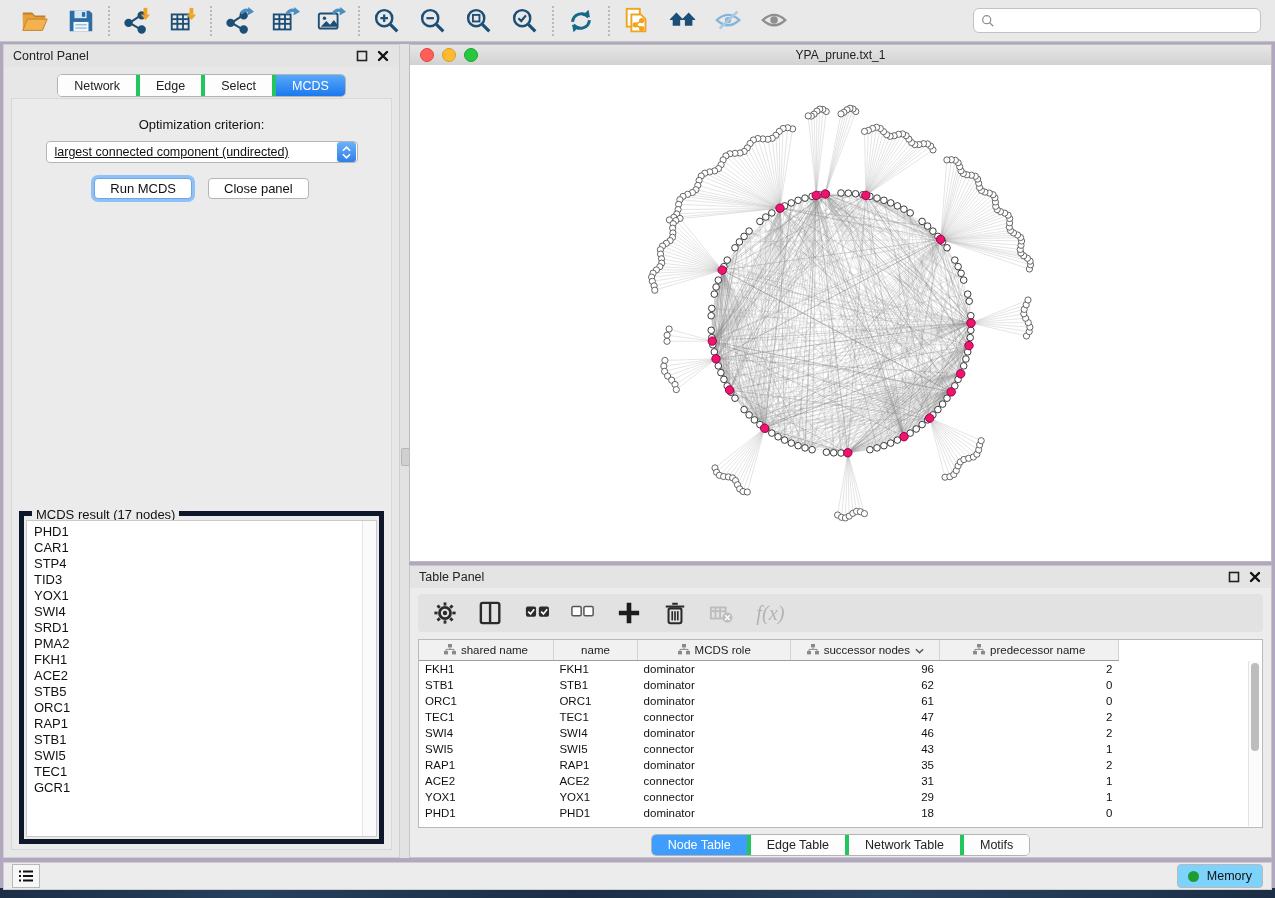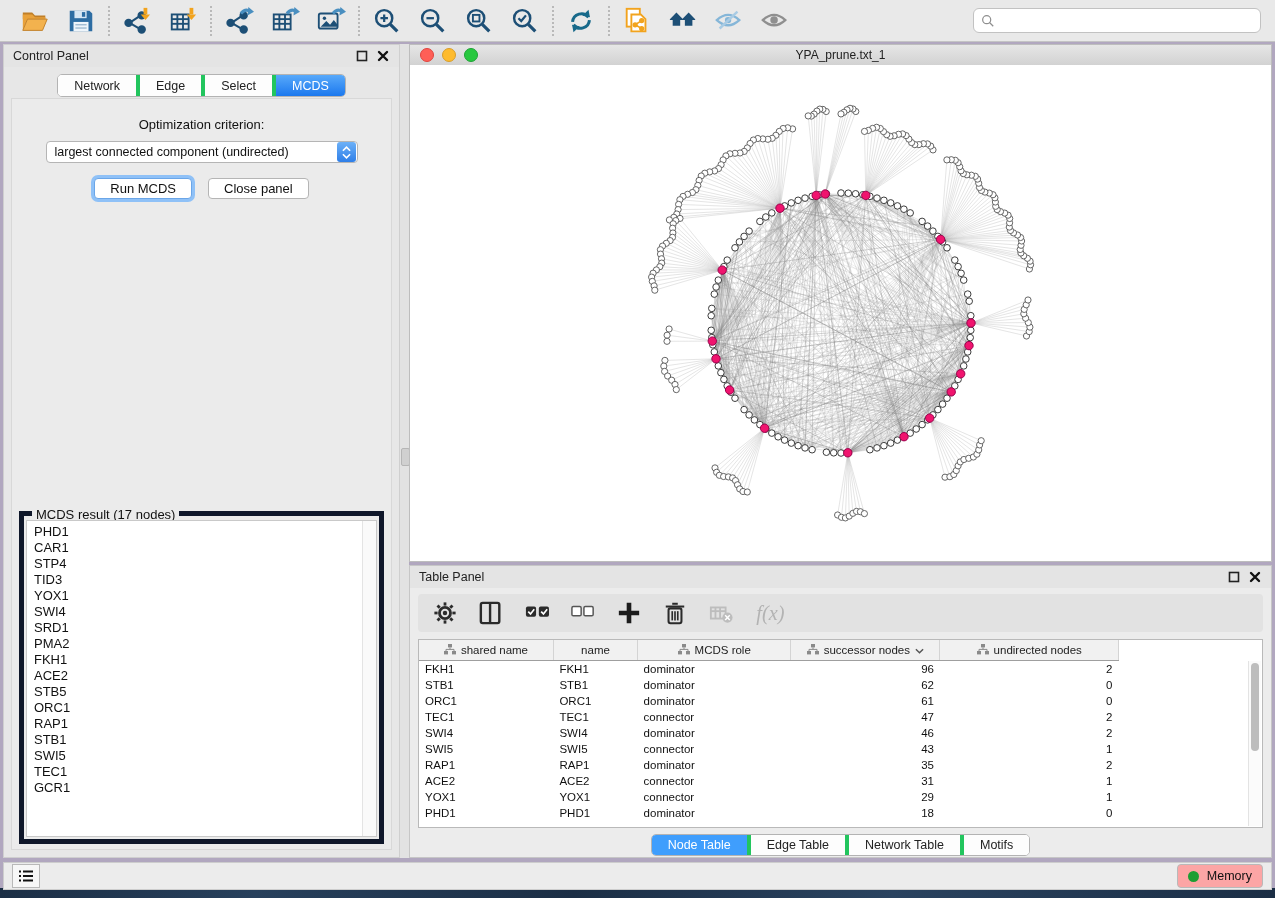--- a/index.html
+++ b/index.html
@@ -29,21 +29,21 @@
   .cp-tabs{display:flex;justify-content:center;margin-top:7px;}
   .seg{display:flex;border:1px solid #b3b3b3;border-radius:5px;overflow:hidden;background:#fff;}
   .seg .tab{height:21px;display:flex;align-items:center;justify-content:center;font-size:12.5px;color:#222;
     background:#fdfdfd;border-right:4px solid #22c55e;padding:0 16px;}
   .seg .tab:last-child{border-right:none;}
   .seg .tab.active{background:linear-gradient(#58a9fa,#1b78ee);color:#fff;}
   .cp-body{position:absolute;left:7px;right:7px;top:53px;bottom:7px;background:#ebebeb;
     border:1px solid #d8d8d8;box-sizing:border-box;}
   .opt-label{text-align:center;margin-top:18px;font-size:13px;color:#111;}
   .dropdown{margin:9px auto 0;width:312px;height:22px;background:#fff;border:1px solid #b5b5b5;border-radius:4px;
-    display:flex;align-items:center;font-size:12.5px;color:#111;box-sizing:border-box;}
+    display:flex;align-items:center;font-size:12.5px;color:#111;box-sizing:border-box;text-decoration:underline;}
   .dropdown .dtext{flex:1;padding-left:8px;white-space:nowrap;overflow:hidden;}
   .dropdown .stepper{width:19px;height:20px;border-radius:3px;background:linear-gradient(#6cb1f8,#2f7fe8);
     margin:1px;display:flex;flex-direction:column;align-items:center;justify-content:center;gap:1px;}
   .btn-row{display:flex;justify-content:center;gap:16px;margin-top:15px;}
   .mac-btn{height:21px;background:#fff;border:1px solid #b5b5b5;border-radius:4px;font-size:13px;color:#111;
     display:flex;align-items:center;justify-content:center;padding:0 15px;font-family:"Liberation Sans",sans-serif;}
   .mac-btn.focus{box-shadow:0 0 0 3px #8fc1f7;border-color:#6ba6e8;}
   .groupbox{position:absolute;left:7px;right:7px;top:412px;bottom:5px;border:5px solid #0f172a;}
   .groupbox .legend{position:absolute;top:-9px;left:8px;background:#ebebeb;padding:0 4px;font-size:13px;color:#111;}
   .listbox{position:absolute;left:2px;right:2px;top:4px;bottom:2px;background:#fff;border:1px solid #c9c9c9;
@@ -79,21 +79,21 @@
   td.num{text-align:right;padding-right:14px;}
   .tscroll{position:absolute;right:1px;top:21px;bottom:1px;width:12px;background:#fbfbfb;border-left:1px solid #e3e3e3;}
   .tscroll .thumb{position:absolute;top:2px;left:2px;width:8px;height:88px;background:#bdbdbd;border-radius:4px;}
   .tp-tabs{position:absolute;left:0;right:0;top:268px;display:flex;justify-content:center;}
   .tp-tabs .seg .tab{font-size:12.5px;height:20px;}
   .tp-tabs .seg .tab.active{background:#3f9efd;color:#fff;}
   
   .statusbar{position:absolute;left:3px;right:3px;top:862px;height:28px;background:#ececec;border:1px solid #cdcdcd;
     box-sizing:border-box;display:flex;align-items:center;padding:0 8px;}
   .sb-left{width:26px;height:22px;background:#f7f7f7;border:1px solid #b9b9b9;display:flex;align-items:center;justify-content:center;}
-  .memory-btn{margin-left:auto;height:22px;background:#fca5a5;border:1px solid #b9b9b9;border-radius:4px;
+  .memory-btn{margin-left:auto;height:22px;background:#7dd3fc;border:1px solid #b9b9b9;border-radius:4px;
     display:flex;align-items:center;gap:8px;padding:0 10px;font-size:12.5px;color:#111;}
   .memdot{width:11px;height:11px;border-radius:50%;background:#1d9e33;}
 </style>
 </head>
 <body>
 
 <div class="stage">
   <div class="desktop-bottom"></div>
 
   <div class="toolbar">
@@ -1697,21 +1697,21 @@
               <th style="width:175px">
                 <span class="hwrap">
                   <span><svg width="12" height="11" viewBox="0 0 12 11">
                       <g fill="#8a8a8a">
                         <rect x="4" y="0" width="4" height="3.4"></rect>
                         <rect x="0" y="7" width="4" height="3.4"></rect>
                         <rect x="8" y="7" width="4" height="3.4"></rect>
                       </g>
                       <path d="M6 3.4 v2 M2 7 v-1.6 h8 V7" fill="none" stroke="#8a8a8a" stroke-width="1"></path>
                     </svg></span>
-                  <span>undirected nodes</span>
+                  <span>predecessor name</span>
                 </span>
               </th>
             </tr>
             <tr>
               <td>FKH1</td>
               <td>FKH1</td>
               <td>dominator</td>
               <td class="num">96</td>
               <td class="num">2</td>
             </tr>

